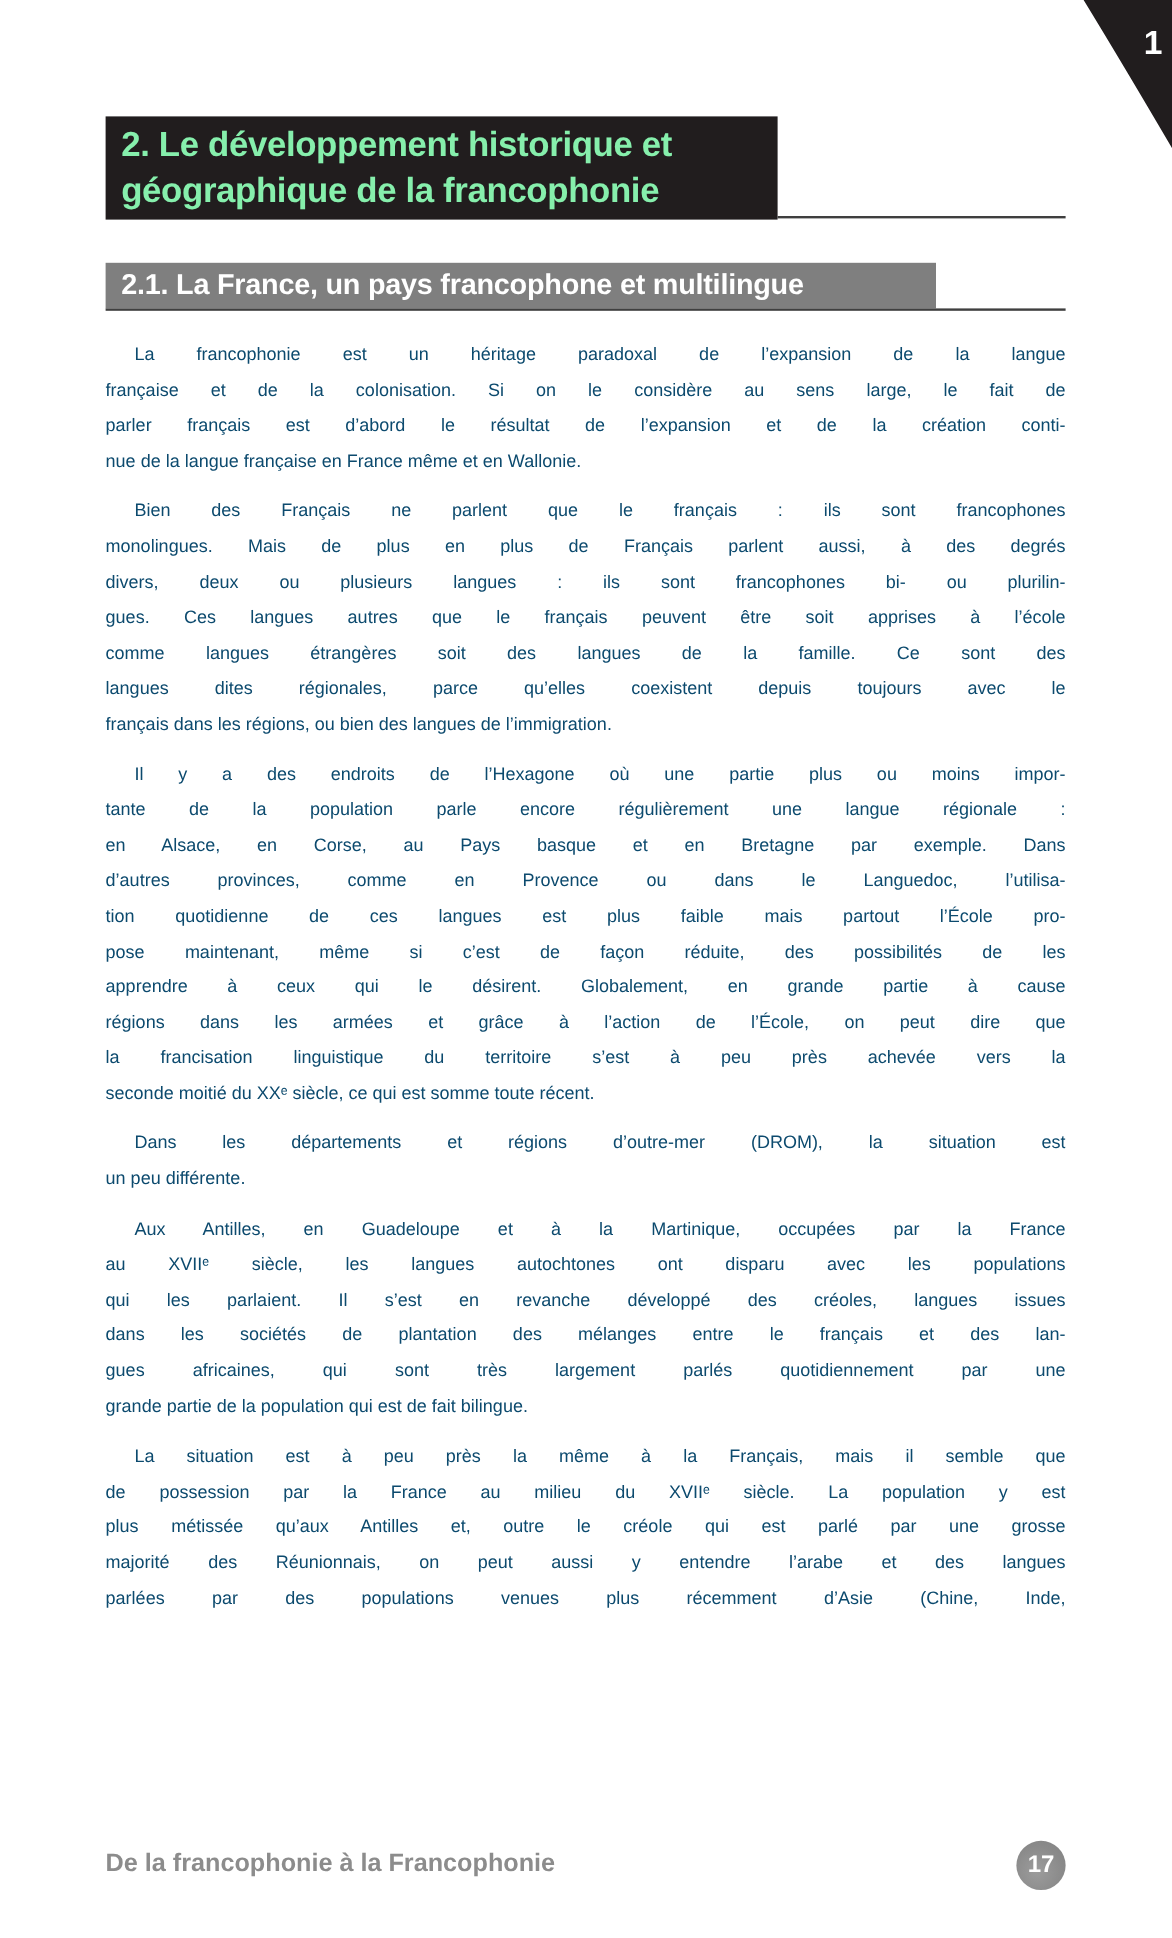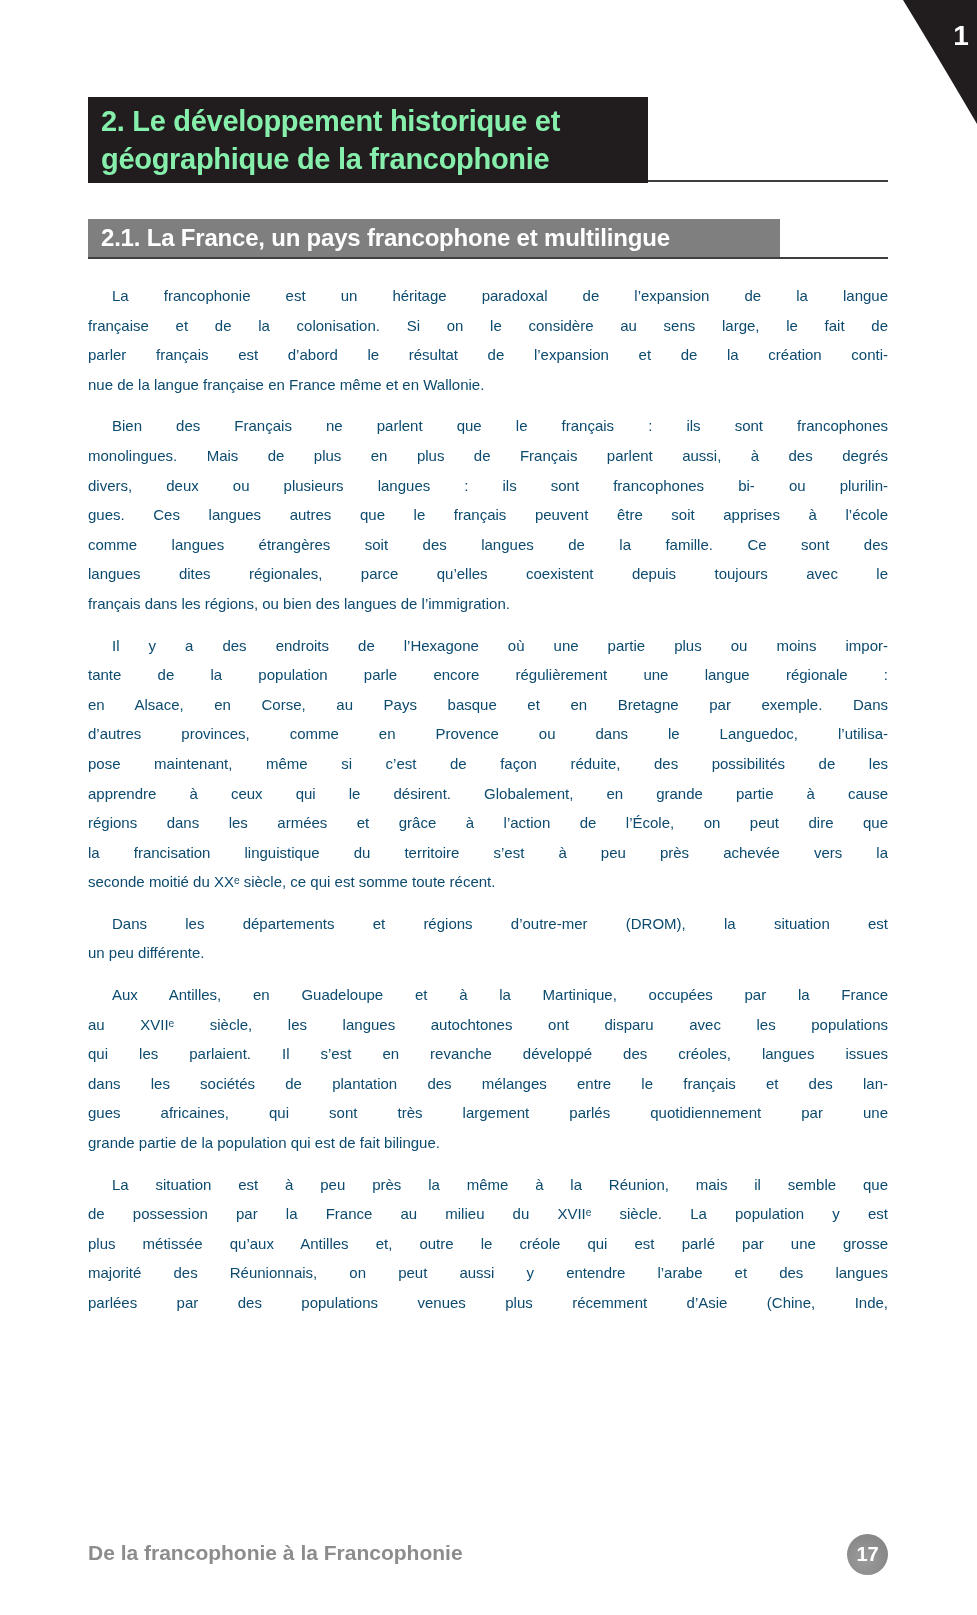--- a/index.html
+++ b/index.html
@@ -93,40 +93,41 @@
         <div class="line">gues. Ces langues autres que le français peuvent être soit apprises à l’école</div>
         <div class="line">comme langues étrangères soit des langues de la famille. Ce sont des</div>
         <div class="line">langues dites régionales, parce qu’elles coexistent depuis toujours avec le</div>
         <div class="line last">français dans les régions, ou bien des langues de l’immigration.</div>
       </div>
       <div class="para">
         <div class="line first">Il y a des endroits de l’Hexagone où une partie plus ou moins impor-</div>
         <div class="line">tante de la population parle encore régulièrement une langue régionale :</div>
         <div class="line">en Alsace, en Corse, au Pays basque et en Bretagne par exemple. Dans</div>
         <div class="line">d’autres provinces, comme en Provence ou dans le Languedoc, l’utilisa-</div>
+        <div class="line">tion quotidienne de ces langues est plus faible mais partout l’École pro-</div>
         <div class="line">pose maintenant, même si c’est de façon réduite, des possibilités de les</div>
         <div class="line">apprendre à ceux qui le désirent. Globalement, en grande partie à cause</div>
         <div class="line">régions dans les armées et grâce à l’action de l’École, on peut dire que</div>
         <div class="line">la francisation linguistique du territoire s’est à peu près achevée vers la</div>
         <div class="line last">seconde moitié du XXᵉ siècle, ce qui est somme toute récent.</div>
       </div>
       <div class="para">
         <div class="line first">Dans les départements et régions d’outre-mer (DROM), la situation est</div>
         <div class="line last">un peu différente.</div>
       </div>
       <div class="para">
         <div class="line first">Aux Antilles, en Guadeloupe et à la Martinique, occupées par la France</div>
         <div class="line">au XVIIᵉ siècle, les langues autochtones ont disparu avec les populations</div>
         <div class="line">qui les parlaient. Il s’est en revanche développé des créoles, langues issues</div>
         <div class="line">dans les sociétés de plantation des mélanges entre le français et des lan-</div>
         <div class="line">gues africaines, qui sont très largement parlés quotidiennement par une</div>
         <div class="line last">grande partie de la population qui est de fait bilingue.</div>
       </div>
       <div class="para">
-        <div class="line first">La situation est à peu près la même à la Réunion, mais il semble que</div>
+        <div class="line first">La situation est à peu près la même à la Français, mais il semble que</div>
         <div class="line">de possession par la France au milieu du XVIIᵉ siècle. La population y est</div>
         <div class="line">plus métissée qu’aux Antilles et, outre le créole qui est parlé par une grosse</div>
         <div class="line">majorité des Réunionnais, on peut aussi y entendre l’arabe et des langues</div>
         <div class="line">parlées par des populations venues plus récemment d’Asie (Chine, Inde,</div>
       </div>
     </div>
 
   <div class="footer-title">De la francophonie à la Francophonie</div>
   <div class="page-bubble">
     <span>17</span>

